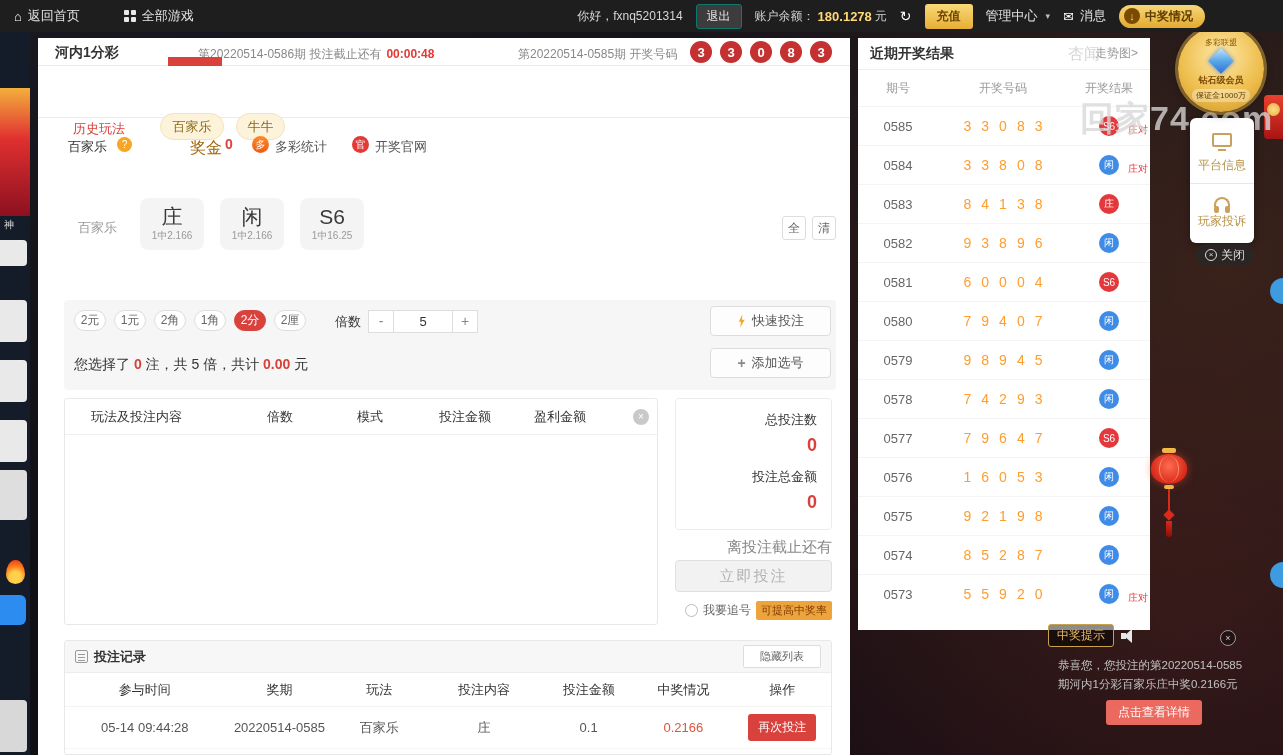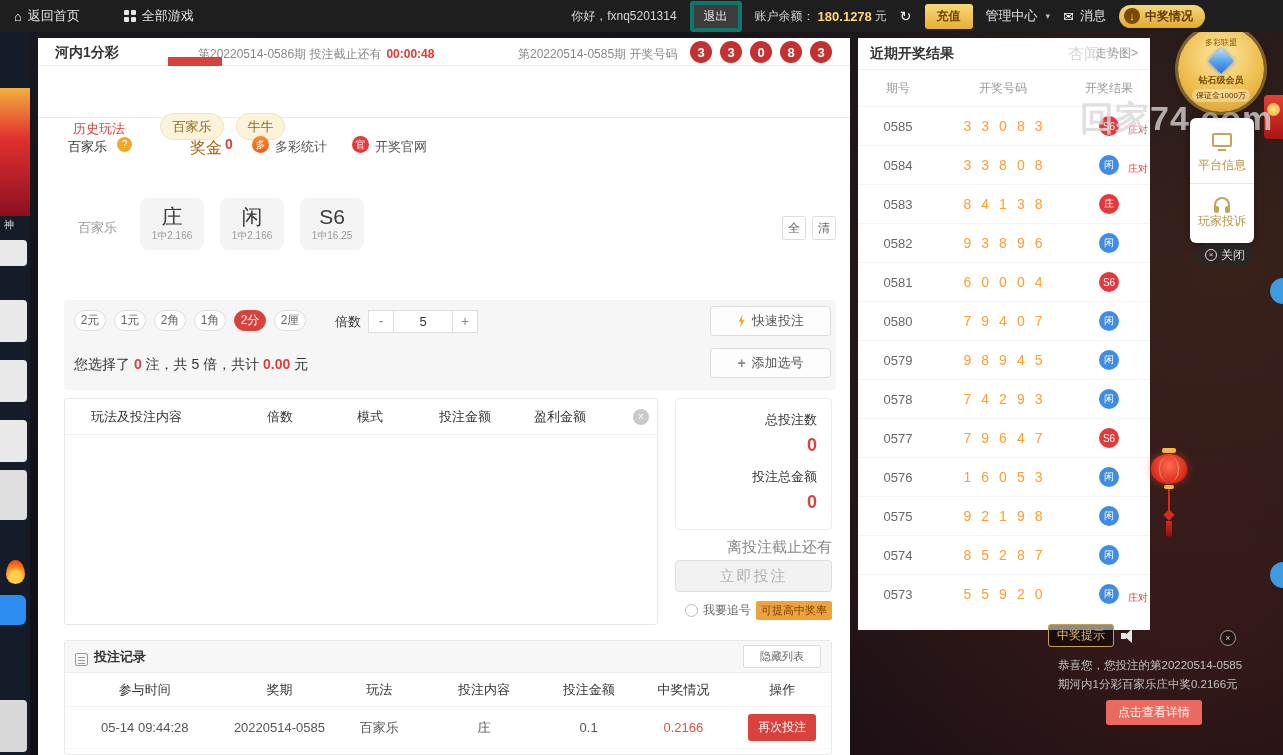--- a/index.html
+++ b/index.html
@@ -12,21 +12,21 @@
 
 
 .topbar{position:absolute;left:0;top:0;width:1283px;height:32px;background:#1e1e1e;display:flex;align-items:center;justify-content:space-between;padding:0 78px 0 14px;z-index:50;}
 .tb-left{display:flex;gap:44px;align-items:center;}
 .tb-item{color:#e3e3e3;font-size:13px;display:flex;align-items:center;gap:6px;cursor:pointer;white-space:nowrap;}
 .tb-ic{font-size:13px;color:#fff;}
 .grid-ic{width:12px;height:12px;display:grid;grid-template-columns:1fr 1fr;gap:2px;}
 .grid-ic span{background:#e8e8e8;border-radius:1px;}
 .tb-right{display:flex;align-items:center;gap:13px;}
 .greeting{color:#d7d7d7;font-size:12px;white-space:nowrap;}
-.logout{background:#3c3c3c;border:4px solid #0f766e;color:#e8e8e8;font-size:12px;padding:3px 10px;border-radius:3px;cursor:pointer;}
+.logout{background:#3c3c3c;border:1px solid #0f766e;color:#e8e8e8;font-size:12px;padding:3px 10px;border-radius:3px;cursor:pointer;}
 .balance{color:#cfcfcf;font-size:12px;white-space:nowrap;display:flex;align-items:center;gap:3px;}
 .bal-val{color:#ffd875;font-weight:bold;font-size:13px;}
 .refresh{color:#fff;font-size:14px;cursor:pointer;}
 .recharge{background:linear-gradient(#f8d978,#e7ae35);border:none;color:#6b4404;font-weight:bold;font-size:12px;padding:4px 12px;border-radius:3px;cursor:pointer;}
 .caret{font-size:9px;color:#bbb;margin-left:2px;}
 .download{background:linear-gradient(#f6d87a,#e3a92f);border:none;color:#5d3b00;font-weight:bold;font-size:12px;padding:3px 12px 3px 5px;border-radius:13px;display:flex;align-items:center;gap:5px;cursor:pointer;}
 .dl-ic{width:16px;height:16px;border-radius:50%;background:#7a4a00;color:#f6d87a;font-size:11px;line-height:16px;text-align:center;}
 
 
 .left-strip{position:absolute;left:0;top:32px;width:30px;height:723px;background:#141c2a;overflow:hidden;z-index:10;}
@@ -101,21 +101,21 @@
 .deadline{position:absolute;left:637px;top:500px;width:157px;text-align:right;font-size:15px;color:#888;}
 .deadline .dv{color:#e53935;font-weight:bold;}
 .bet-now{position:absolute;left:637px;top:522px;width:157px;height:32px;background:#f2f2f2;border:1px solid #e0e0e0;border-radius:4px;color:#b3b3b3;font-size:15px;letter-spacing:2px;cursor:pointer;}
 .chase-row{position:absolute;left:617px;top:563px;width:177px;display:flex;align-items:center;justify-content:flex-end;gap:5px;}
 .radio{width:13px;height:13px;border:1px solid #bbb;border-radius:50%;background:#fff;cursor:pointer;}
 .chase-label{font-size:12px;color:#666;}
 .chase-badge{background:#eda43d;color:#7c3a00;font-size:11px;padding:2px 5px;border-radius:2px;}
 
 .records{position:absolute;left:26px;top:602px;width:768px;height:115px;border:1px solid #e8e8e8;border-radius:3px;overflow:hidden;background:#fff;}
 .rec-head{height:32px;background:#f7f7f7;border-bottom:1px solid #ececec;display:flex;align-items:center;justify-content:space-between;padding:0 10px;}
-.rec-title{display:flex;align-items:flex-end;gap:6px;font-size:13px;font-weight:bold;color:#333;}
+.rec-title{display:flex;align-items:center;gap:6px;font-size:13px;font-weight:bold;color:#333;}
 .rec-ic{width:13px;height:13px;border:1px solid #999;border-radius:2px;}
 .rec-ic::before{content:"";display:block;margin:3px 2px 0;height:1px;background:#999;box-shadow:0 3px 0 #999,0 6px 0 #999;}
 .hide-btn{background:#fff;border:1px solid #ddd;border-radius:2px;font-size:11px;color:#666;padding:3px 16px;cursor:pointer;}
 .rec-cols{height:34px;display:flex;align-items:center;font-size:13px;color:#333;border-bottom:1px solid #f3f3f3;}
 .rec-col{text-align:center;}
 .rec-col.c0{width:160px;} .rec-col.c1{width:110px;} .rec-col.c2{width:90px;} .rec-col.c3{width:120px;} .rec-col.c4{width:90px;} .rec-col.c5{width:100px;} .rec-col.c6{width:98px;}
 .rec-row{height:42px;display:flex;align-items:center;font-size:13px;color:#555;border-bottom:1px solid #f5f5f5;}
 .rec-col.win{color:#e0553a;}
 .rebet-btn{background:#d9413c;color:#fff;border:none;border-radius:3px;font-size:12px;padding:5px 10px;cursor:pointer;}
 

